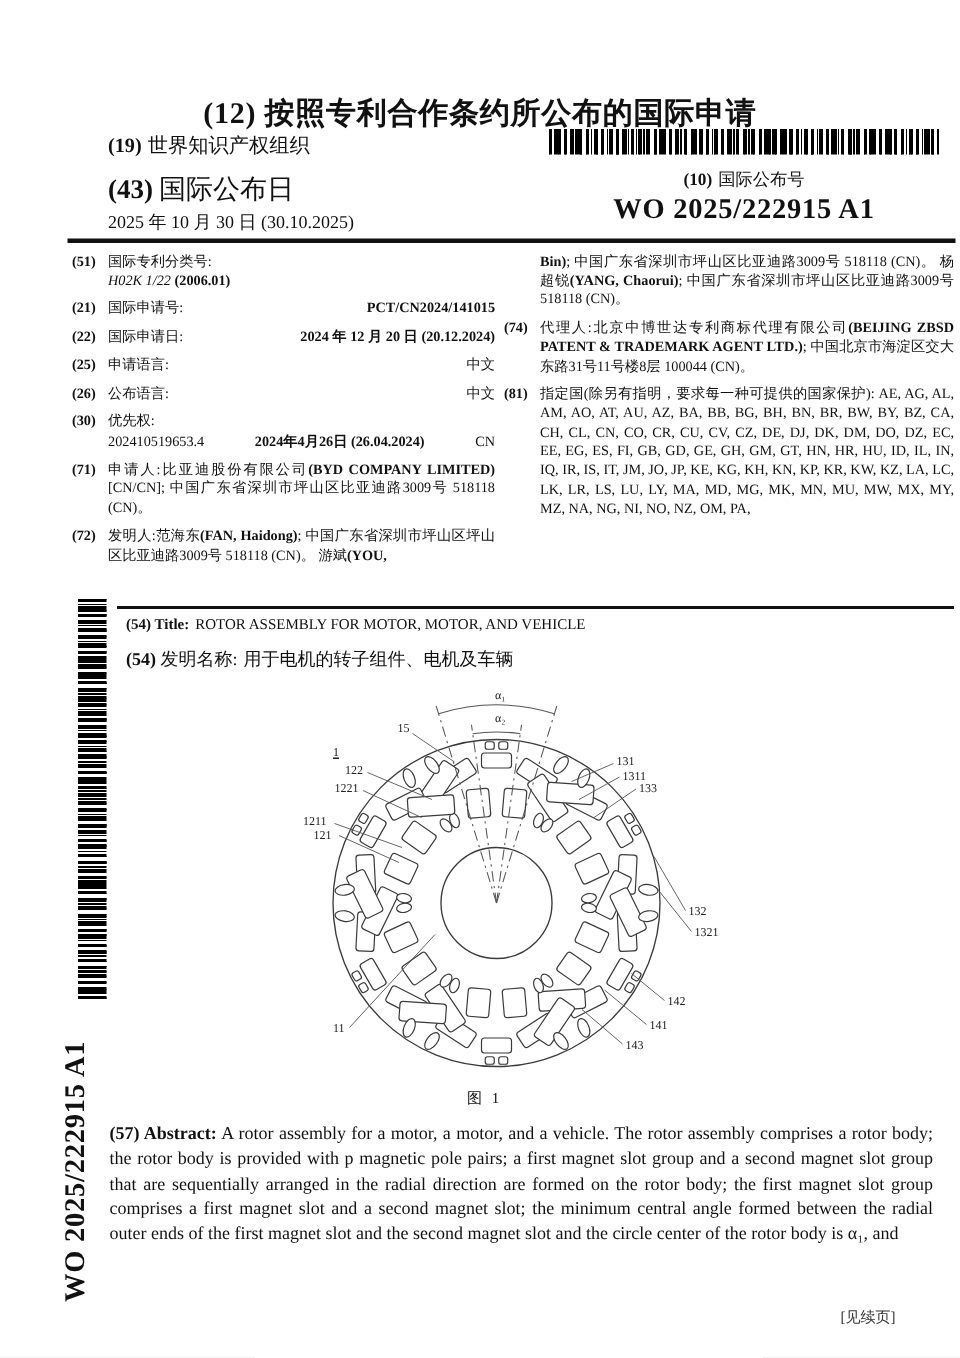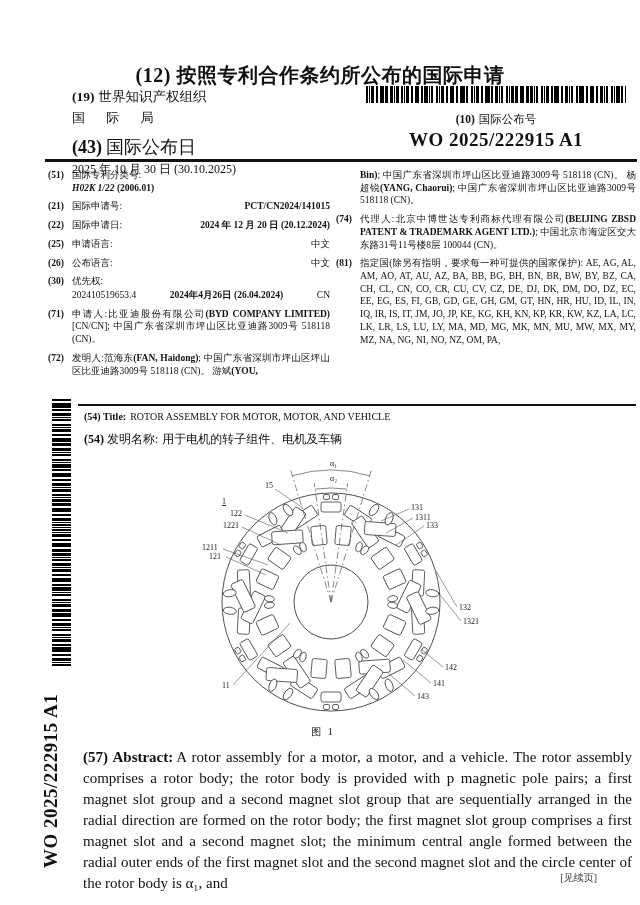--- a/index.html
+++ b/index.html
@@ -2,21 +2,21 @@
 <html><head>
 <meta charset="utf-8">
 <style>
   html,body{margin:0;padding:0;background:#e8e8e8;}
   .page{
     position:relative;width:640px;height:905px;background:#ffffff;
     font-family:"Liberation Serif","DejaVu Serif",serif;color:#111;
     overflow:hidden;margin:0 auto;
   }
   .b{font-weight:bold}
-  .bi{font-weight:bold;font-style:italic}
+  .bi{font-weight:normal;font-style:italic}
   .u{text-decoration:underline}
 
   
   .doc-type{position:absolute;top:62px;left:0;width:100%;text-align:center;
     font-size:20px;font-weight:bold;letter-spacing:.5px}
   .hdr-left{position:absolute;top:88px;left:72px;width:210px;text-align:left;font-size:13px}
   .org-line{font-size:13.5px}
   .org-sub{font-size:13px;letter-spacing:9px;margin-top:3px}
   .pubdate-label{font-size:18px;margin-top:8px}
   .pubdate{font-size:12px;margin-top:2px;white-space:nowrap}
@@ -72,39 +72,38 @@
   .title-zh{font-size:12px}
 
   
   .figure{position:absolute;left:138px;top:453px;width:370px;height:300px}
   .figure svg{position:absolute;left:0;top:0}
   .flabel{position:absolute;font-size:8px;color:#222;white-space:nowrap;
     font-family:"Liberation Serif","DejaVu Serif",serif}
   .fcaption{position:absolute;left:0;top:272px;width:100%;text-align:center;font-size:10px;letter-spacing:2px}
 
   
-  .abstract{position:absolute;top:747px;left:83px;width:549px;font-size:15px;
+  .abstract{position:absolute;top:747px;left:73px;width:549px;font-size:12px;
     line-height:1.4;text-align:justify}
   .abstract .lbl{font-weight:bold;margin-right:3px}
 
   
   .footer-cont{position:absolute;top:871px;right:43px;font-size:10px;color:#333}
 </style>
 </head>
 <body>
 
 <div class="page">
 
   <div class="doc-type">(12) 按照专利合作条约所公布的国际申请</div>
 
   <div class="hdr-left">
     <div class="org-line">
       <span class="nsp">(19)</span><span>世界知识产权组织</span>
     </div>
-    <div class="org-sub">国 际 局</div>
     <div class="pubdate-label">
       <span class="nsp">(43)</span><span>国际公布日</span>
     </div>
     <div class="pubdate">2025 年 10 月 30 日 (30.10.2025)</div>
   </div>
 
 
   <div class="hdr-right">
     <div class="barcode-h"></div>
     <div class="pubnum-label">

